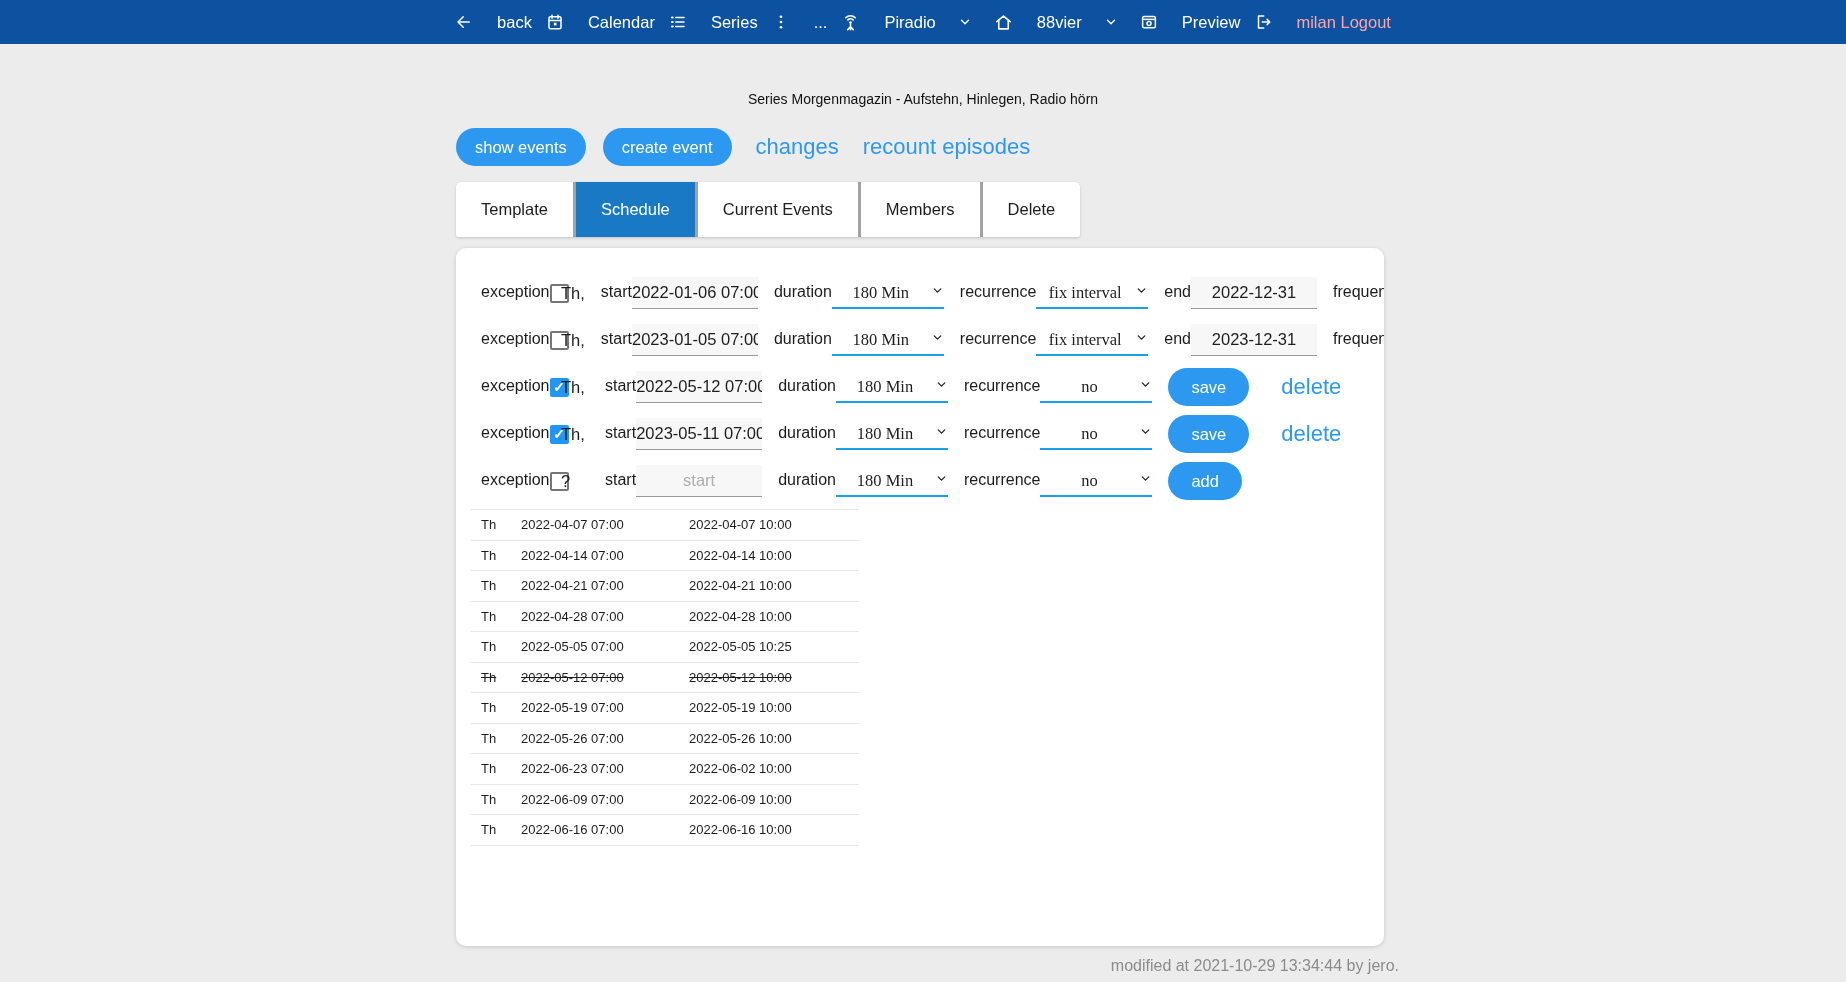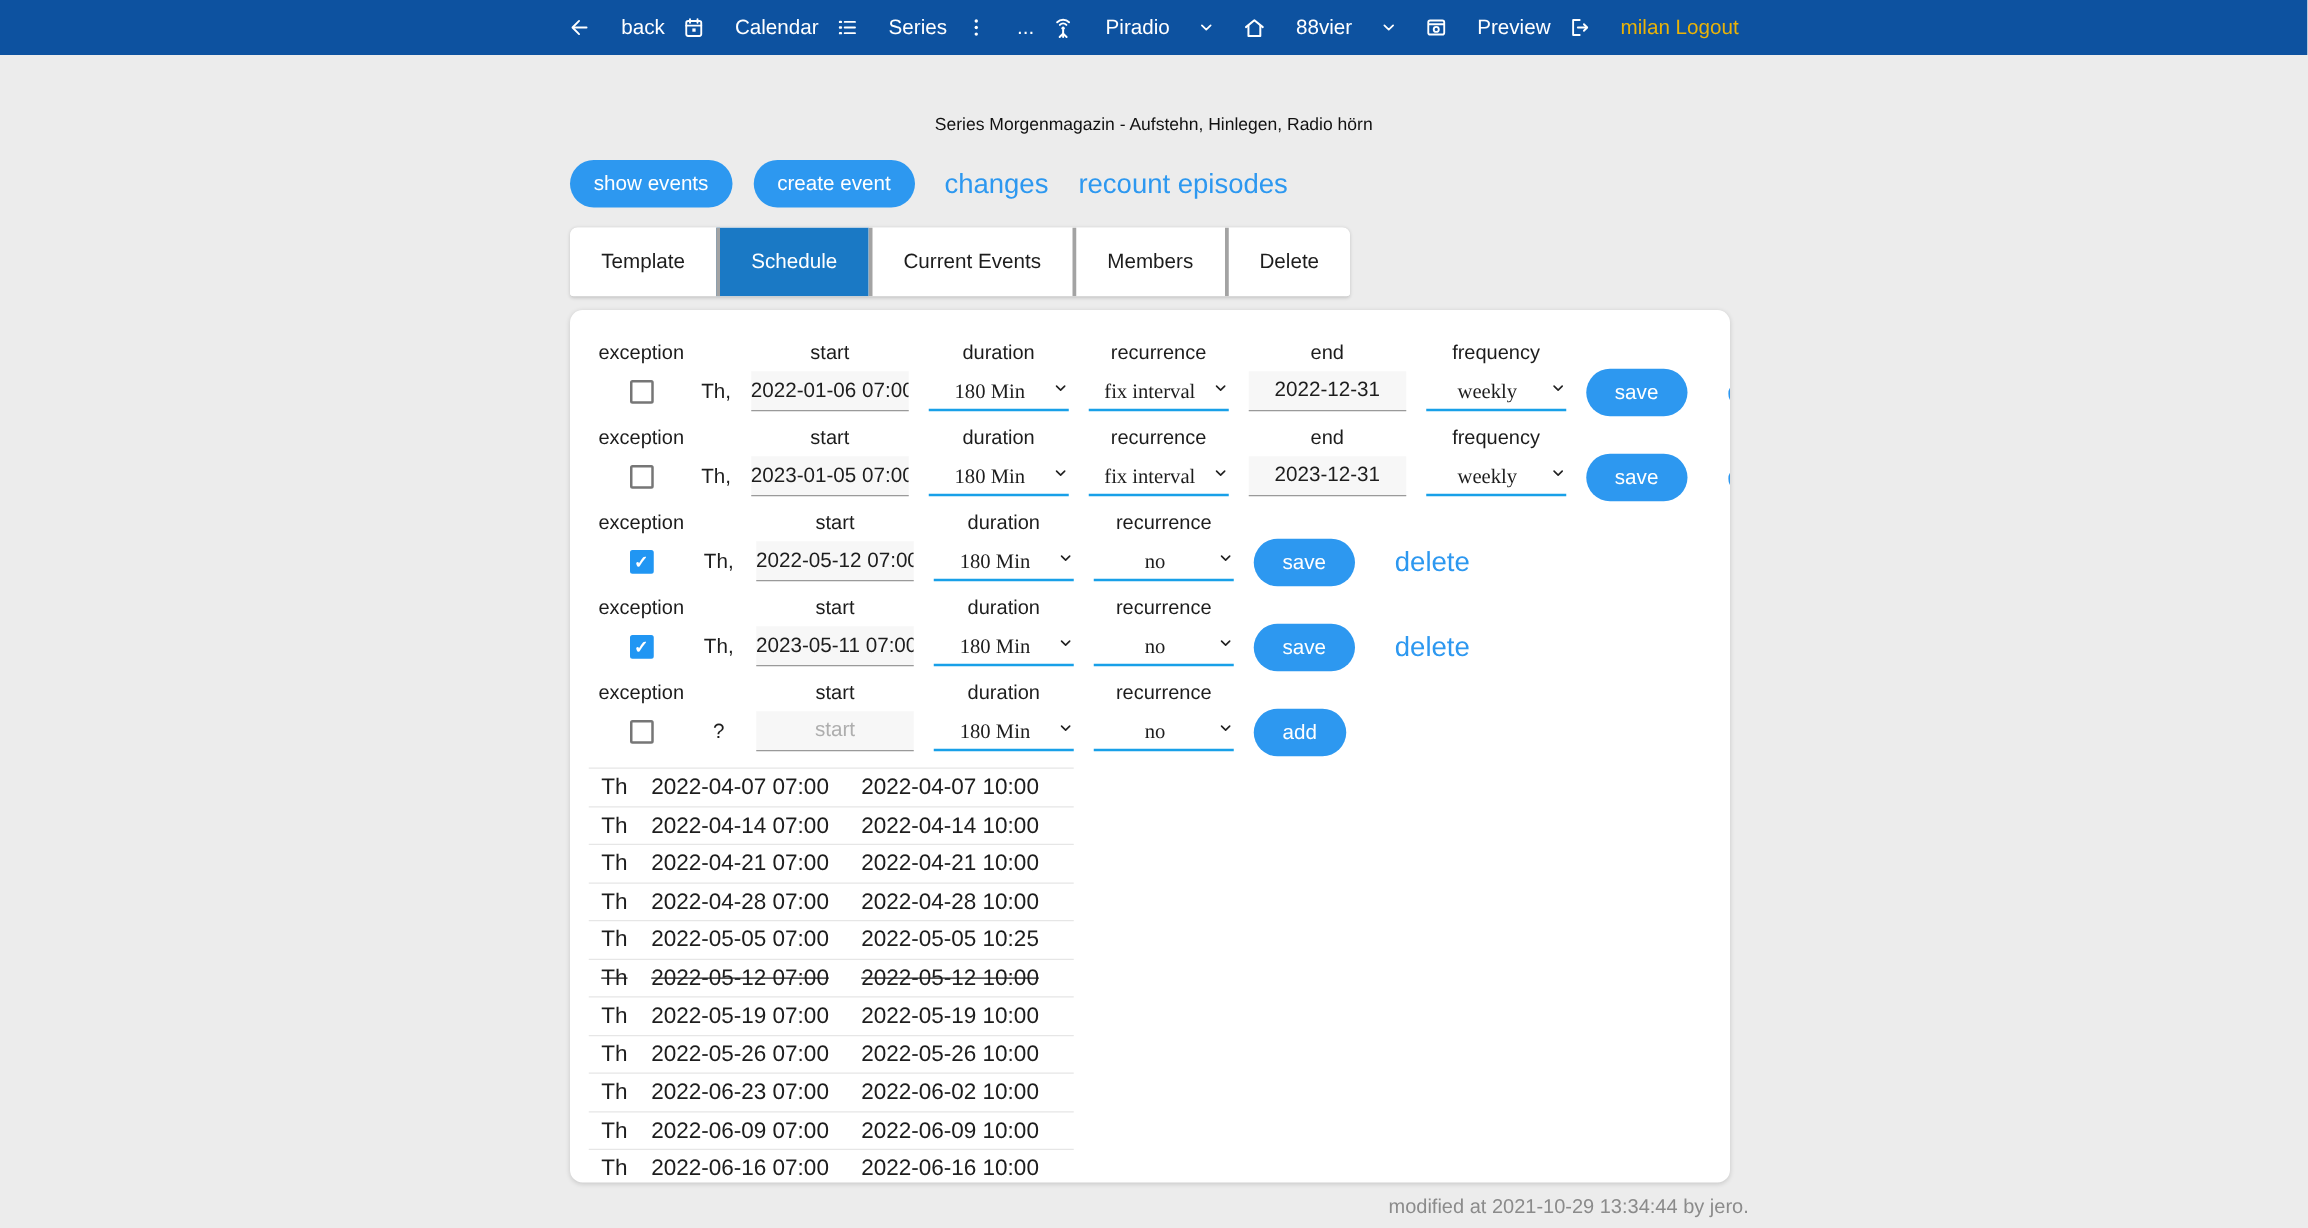--- a/index.html
+++ b/index.html
@@ -12,21 +12,21 @@
   }
   
   .nav {
     height:44px; background:#0d52a0;
     display:flex; align-items:center; justify-content:center;
     gap:14px; color:#fff; font-size:16.5px;
   }
   .nav-item { display:flex; align-items:center; gap:24px; cursor:pointer; white-space:nowrap; }
   .nav-item svg { display:block; }
   .nav-chev { margin:0 8px; display:flex; align-items:center; }
-  .nav-logout { color:#eab308; }
+  .nav-logout { color:#fca5a5; }
   
   .page-title { text-align:center; font-size:14px; margin-top:47px; font-weight:400; color:#111; }
   .content { width:934px; margin:0 auto; }
   .actions { display:flex; align-items:center; gap:17px; margin-top:21px; }
   .pill {
     background:#2d98f0; color:#fff; border:none; border-radius:19px;
     height:38px; padding:0 19px; font-size:16.5px;
     font-family:"Liberation Sans", sans-serif; cursor:pointer;
   }
   .link { color:#2d98f0; font-size:22px; text-decoration:none; cursor:pointer; }
@@ -43,21 +43,21 @@
   }
   .tab + .tab { border-left:3px solid #a3a3a3; }
   .tab.active { background:#1a79c5; color:#fff; }
   
   .card {
     width:928px; height:698px; margin-top:11px; background:#fff;
     border-radius:10px; box-shadow:0 1px 4px rgba(0,0,0,.16);
     padding:26px 20px 0 25px; overflow:hidden;
   }
   .srow { display:flex; gap:16px; margin-bottom:9px; }
-  .col { display:flex; flex-direction:column; align-items:center; }
+  .col { display:flex; flex-direction:row; align-items:center; }
   .lbl { height:21px; font-size:16px; color:#1c1c1c; }
   .ctl { height:36px; display:flex; align-items:center; justify-content:center; }
   .col.exc { width:64px; }
   .col.day { width:28px; }
   .daytxt { font-size:16.5px; }
   .cb {
     appearance:none; -webkit-appearance:none; width:19px; height:19px;
     border:2px solid #767676; border-radius:2px; cursor:pointer;
     display:flex; align-items:center; justify-content:center; background:#fff;
   }
@@ -75,21 +75,21 @@
     border:none; border-bottom:2px solid #18a0e8; background:transparent;
     font-size:16.5px; font-family:Liberation Serif, serif; color:#1d1d1d;
     text-align:center; text-align-last:center; outline:none; cursor:pointer; padding-right:14px;
   }
   .selchev { position:absolute; right:0; top:9px; pointer-events:none; display:flex; }
   .btncol .pill { height:38px; padding:0 23px; }
   .delcol { margin-left:16px; }
   .delcol .ctl, .btncol .ctl { height:38px; }
   
   .evt-table { width:388px; margin-top:6px; margin-left:-10px; border-top:1px solid #e6e6e6; }
-  .evt-row { display:flex; align-items:center; height:30.5px; border-bottom:1px solid #e6e6e6; font-size:18px; }
+  .evt-row { display:flex; align-items:center; height:30.5px; border-bottom:1px solid #e6e6e6; font-size:13px; }
   .evt-day { width:50px; padding-left:10px; }
   .evt-start { width:168px; }
   .evt-end { width:160px; }
   .struck .evt-cell { text-decoration:line-through; }
   
   .footer { width:952px; margin:11px auto 0; text-align:right; color:#8b8b8b; font-size:16px; }
 </style>
 </head>
 <body>
 

